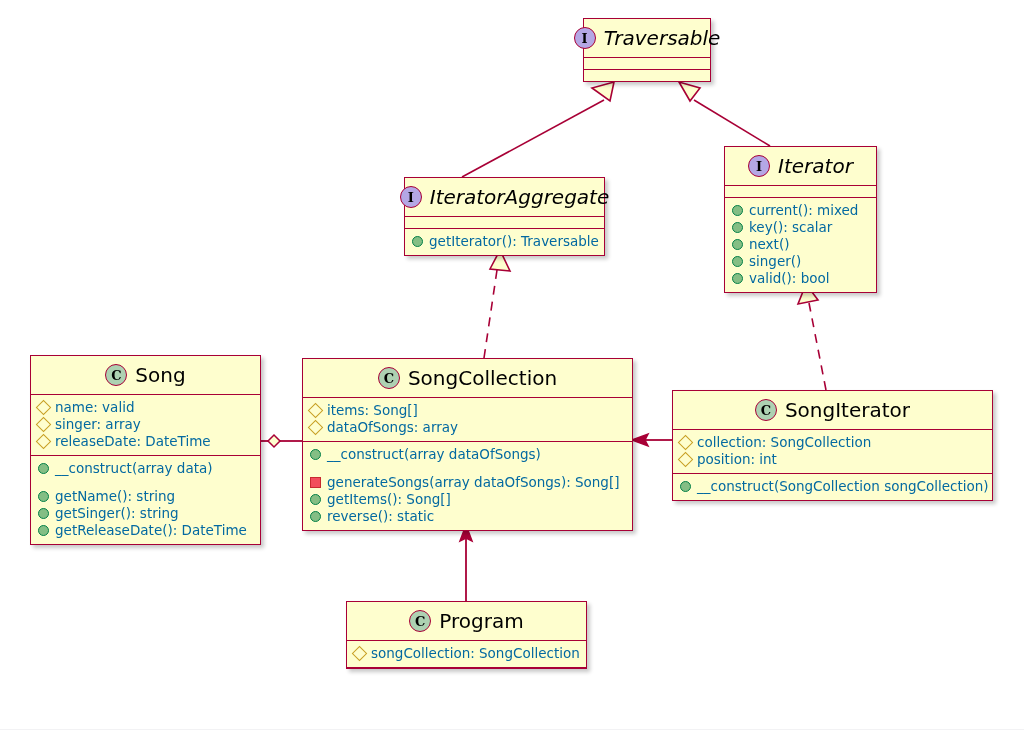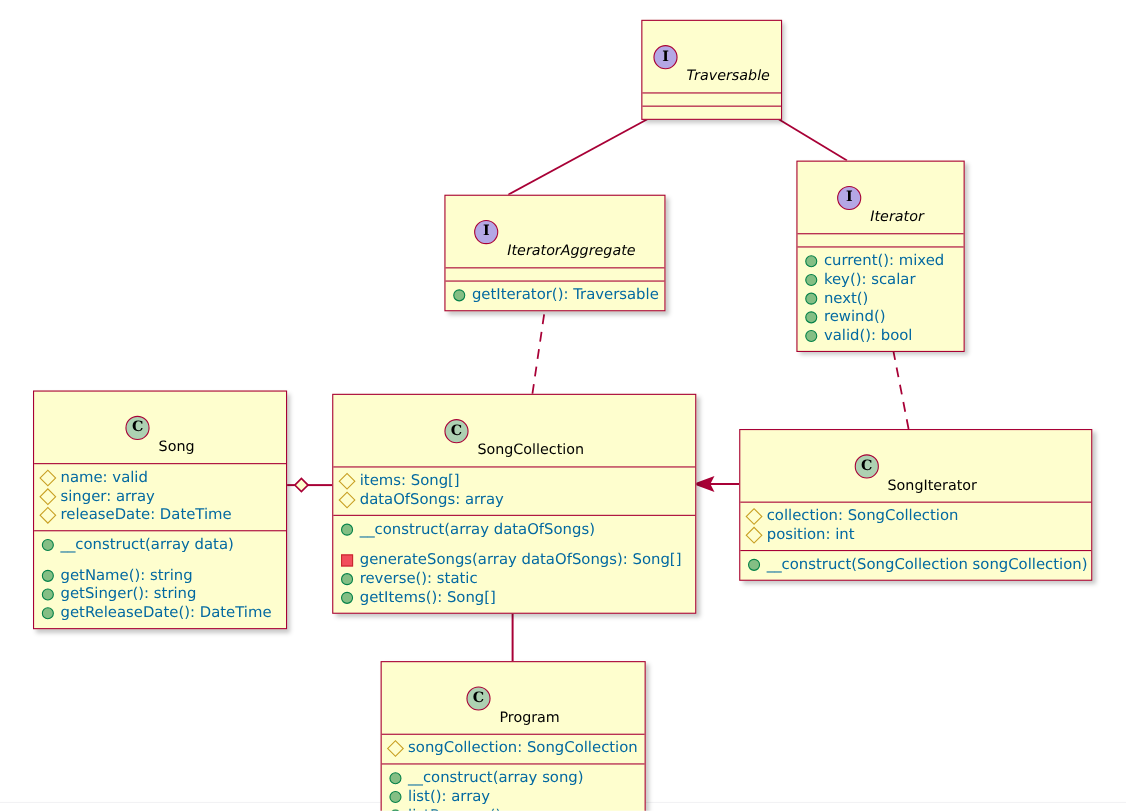--- a/index.html
+++ b/index.html
@@ -21,21 +21,21 @@
     box-sizing:border-box;
     z-index:5;
   }
   .n-head{
     display:flex;align-items:center;justify-content:center;
     gap:8px;
     padding:7px 10px 7px 10px;
     box-sizing:border-box;
   }
   .n-title{
-    font-size:13px;color:#000;white-space:nowrap;margin-top:36px;
+    font-size:20px;color:#000;white-space:nowrap;
   }
   .iface .n-title{font-style:italic;}
   .n-sep{height:0;border-top:1.5px solid #A80036;}
   .n-sec{
     padding:4px 6px 5px 6px;
     box-sizing:border-box;
   }
   .n-sec.empty{height:11px;padding:0;}
   .row{
     display:flex;align-items:center;gap:6px;
@@ -177,21 +177,21 @@
       <div class="row">
         <span class="mk mk-public"></span>
         <span>key(): scalar</span>
       </div>
       <div class="row">
         <span class="mk mk-public"></span>
         <span>next()</span>
       </div>
       <div class="row">
         <span class="mk mk-public"></span>
-        <span>rewind()</span>
+        <span>singer()</span>
       </div>
       <div class="row">
         <span class="mk mk-public"></span>
         <span>valid(): bool</span>
       </div>
     </div>
   </div>
 
   <div class="node" style="left:30px;top:355px;width:231px;">
     <div class="n-head">
@@ -257,25 +257,25 @@
         <span class="mk mk-public"></span>
         <span>__construct(array dataOfSongs)</span>
       </div>
       <div class="row spacer"></div>
       <div class="row">
         <span class="mk mk-private"></span>
         <span>generateSongs(array dataOfSongs): Song[]</span>
       </div>
       <div class="row">
         <span class="mk mk-public"></span>
+        <span>getItems(): Song[]</span>
+      </div>
+      <div class="row">
+        <span class="mk mk-public"></span>
         <span>reverse(): static</span>
-      </div>
-      <div class="row">
-        <span class="mk mk-public"></span>
-        <span>getItems(): Song[]</span>
       </div>
     </div>
   </div>
 
   <div class="node" style="left:672px;top:390px;width:321px;">
     <div class="n-head">
       <span class="badge badge-class">C</span>
       <span class="n-title">SongIterator</span>
     </div>
     <div class="n-sep"></div>
@@ -304,30 +304,16 @@
       <span class="n-title">Program</span>
     </div>
     <div class="n-sep"></div>
     <div class="n-sec">
       <div class="row">
         <span class="mk mk-field"></span>
         <span>songCollection: SongCollection</span>
       </div>
     </div>
     <div class="n-sep"></div>
-    <div class="n-sec">
-      <div class="row">
-        <span class="mk mk-public"></span>
-        <span>__construct(array song)</span>
-      </div>
-      <div class="row">
-        <span class="mk mk-public"></span>
-        <span>list(): array</span>
-      </div>
-      <div class="row">
-        <span class="mk mk-public"></span>
-        <span>listReverse(): array</span>
-      </div>
-    </div>
   </div>
 
   <div class="bottomrule"></div>
 </div>
 
 </body></html>

